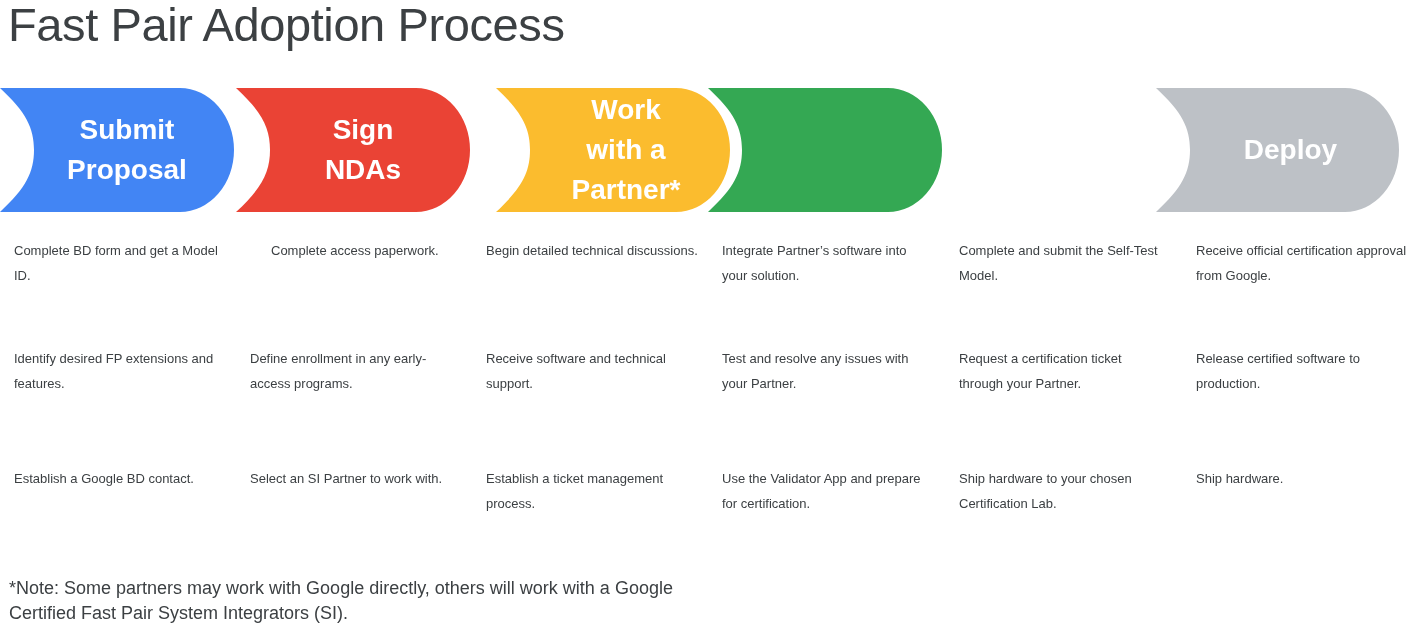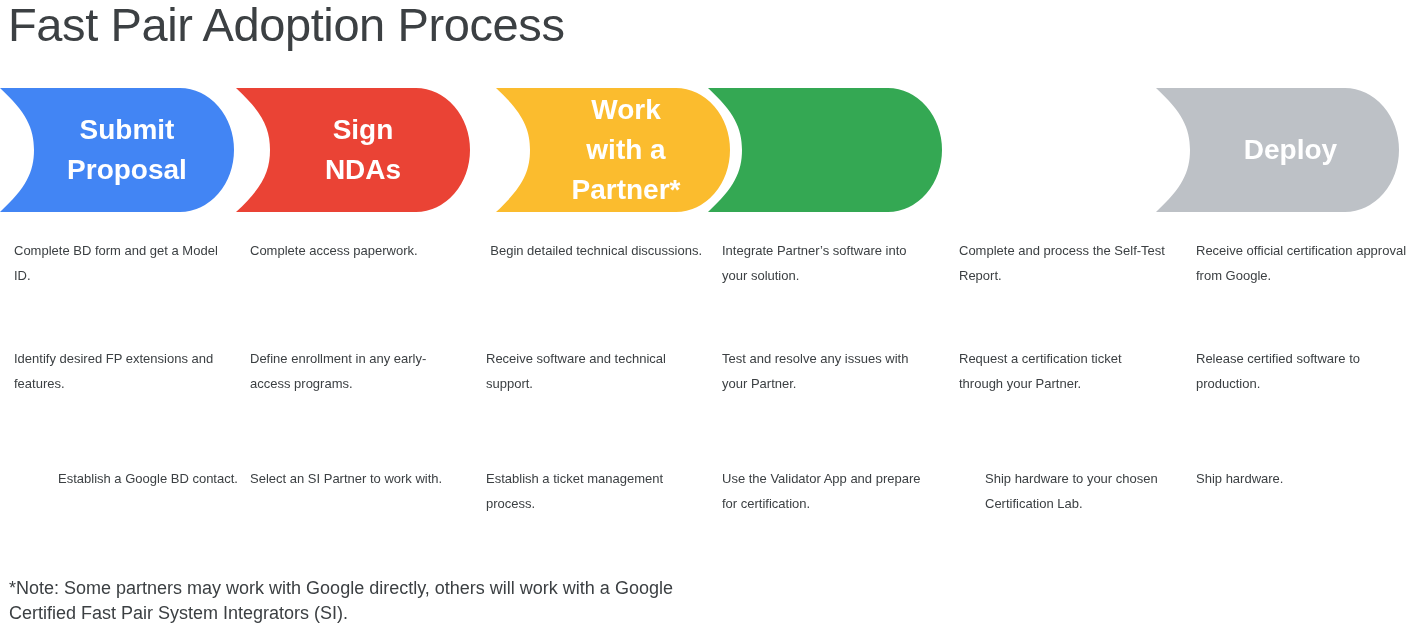--- a/index.html
+++ b/index.html
@@ -149,45 +149,45 @@
     </svg>
     <div class="banner-label">Deploy</div>
   </div>
 </div>
 
 <div class="columns">
 
   <div class="col c0" style="left: 14px; width: 216px;">
     <div class="bullet r0" style="width: 216px;">Complete BD form and get a Model ID.</div>
     <div class="bullet r1" style="width: 216px;">Identify desired FP extensions and features.</div>
-    <div class="bullet r2" style="width: 216px; margin-left: 44px;">Establish a Google BD contact.</div>
+    <div class="bullet r2" style="width: 216px;">Establish a Google BD contact.</div>
   </div>
 
   <div class="col c1" style="left: 250px; width: 216px;">
-    <div class="bullet r0" style="width: 216px;">Complete access paperwork.</div>
+    <div class="bullet r0" style="width: 216px; margin-left: 21px;">Complete access paperwork.</div>
     <div class="bullet r1" style="width: 216px;">Define enrollment in any early-access programs.</div>
     <div class="bullet r2" style="width: 216px;">Select an SI Partner to work with.</div>
   </div>
 
   <div class="col c2" style="left: 486px; width: 216px;">
-    <div class="bullet r0" style="width: 216px; text-align: right;">Begin detailed technical discussions.</div>
+    <div class="bullet r0" style="width: 216px;">Begin detailed technical discussions.</div>
     <div class="bullet r1" style="width: 216px;">Receive software and technical support.</div>
     <div class="bullet r2" style="width: 216px;">Establish a ticket management process.</div>
   </div>
 
   <div class="col c3" style="left: 722px; width: 205px;">
     <div class="bullet r0" style="width: 205px;">Integrate Partner’s software into your solution.</div>
     <div class="bullet r1" style="width: 205px;">Test and resolve any issues with your Partner.</div>
     <div class="bullet r2" style="width: 205px;">Use the Validator App and prepare for certification.</div>
   </div>
 
   <div class="col c4" style="left: 959px; width: 210px;">
-    <div class="bullet r0" style="width: 210px;">Complete and process the Self-Test Report.</div>
+    <div class="bullet r0" style="width: 210px;">Complete and submit the Self-Test Model.</div>
     <div class="bullet r1" style="width: 210px;">Request a certification ticket through your Partner.</div>
-    <div class="bullet r2" style="width: 210px; margin-left: 26px;">Ship hardware to your chosen Certification Lab.</div>
+    <div class="bullet r2" style="width: 210px;">Ship hardware to your chosen Certification Lab.</div>
   </div>
 
   <div class="col c5" style="left: 1196px; width: 216px;">
     <div class="bullet r0" style="width: 216px;">Receive official certification approval from Google.</div>
     <div class="bullet r1" style="width: 216px;">Release certified software to production.</div>
     <div class="bullet r2" style="width: 216px;">Ship hardware.</div>
   </div>
 </div>
 
 <div class="footnote">*Note: Some partners may work with Google directly, others will work with a Google Certified Fast Pair System Integrators (SI).</div>

